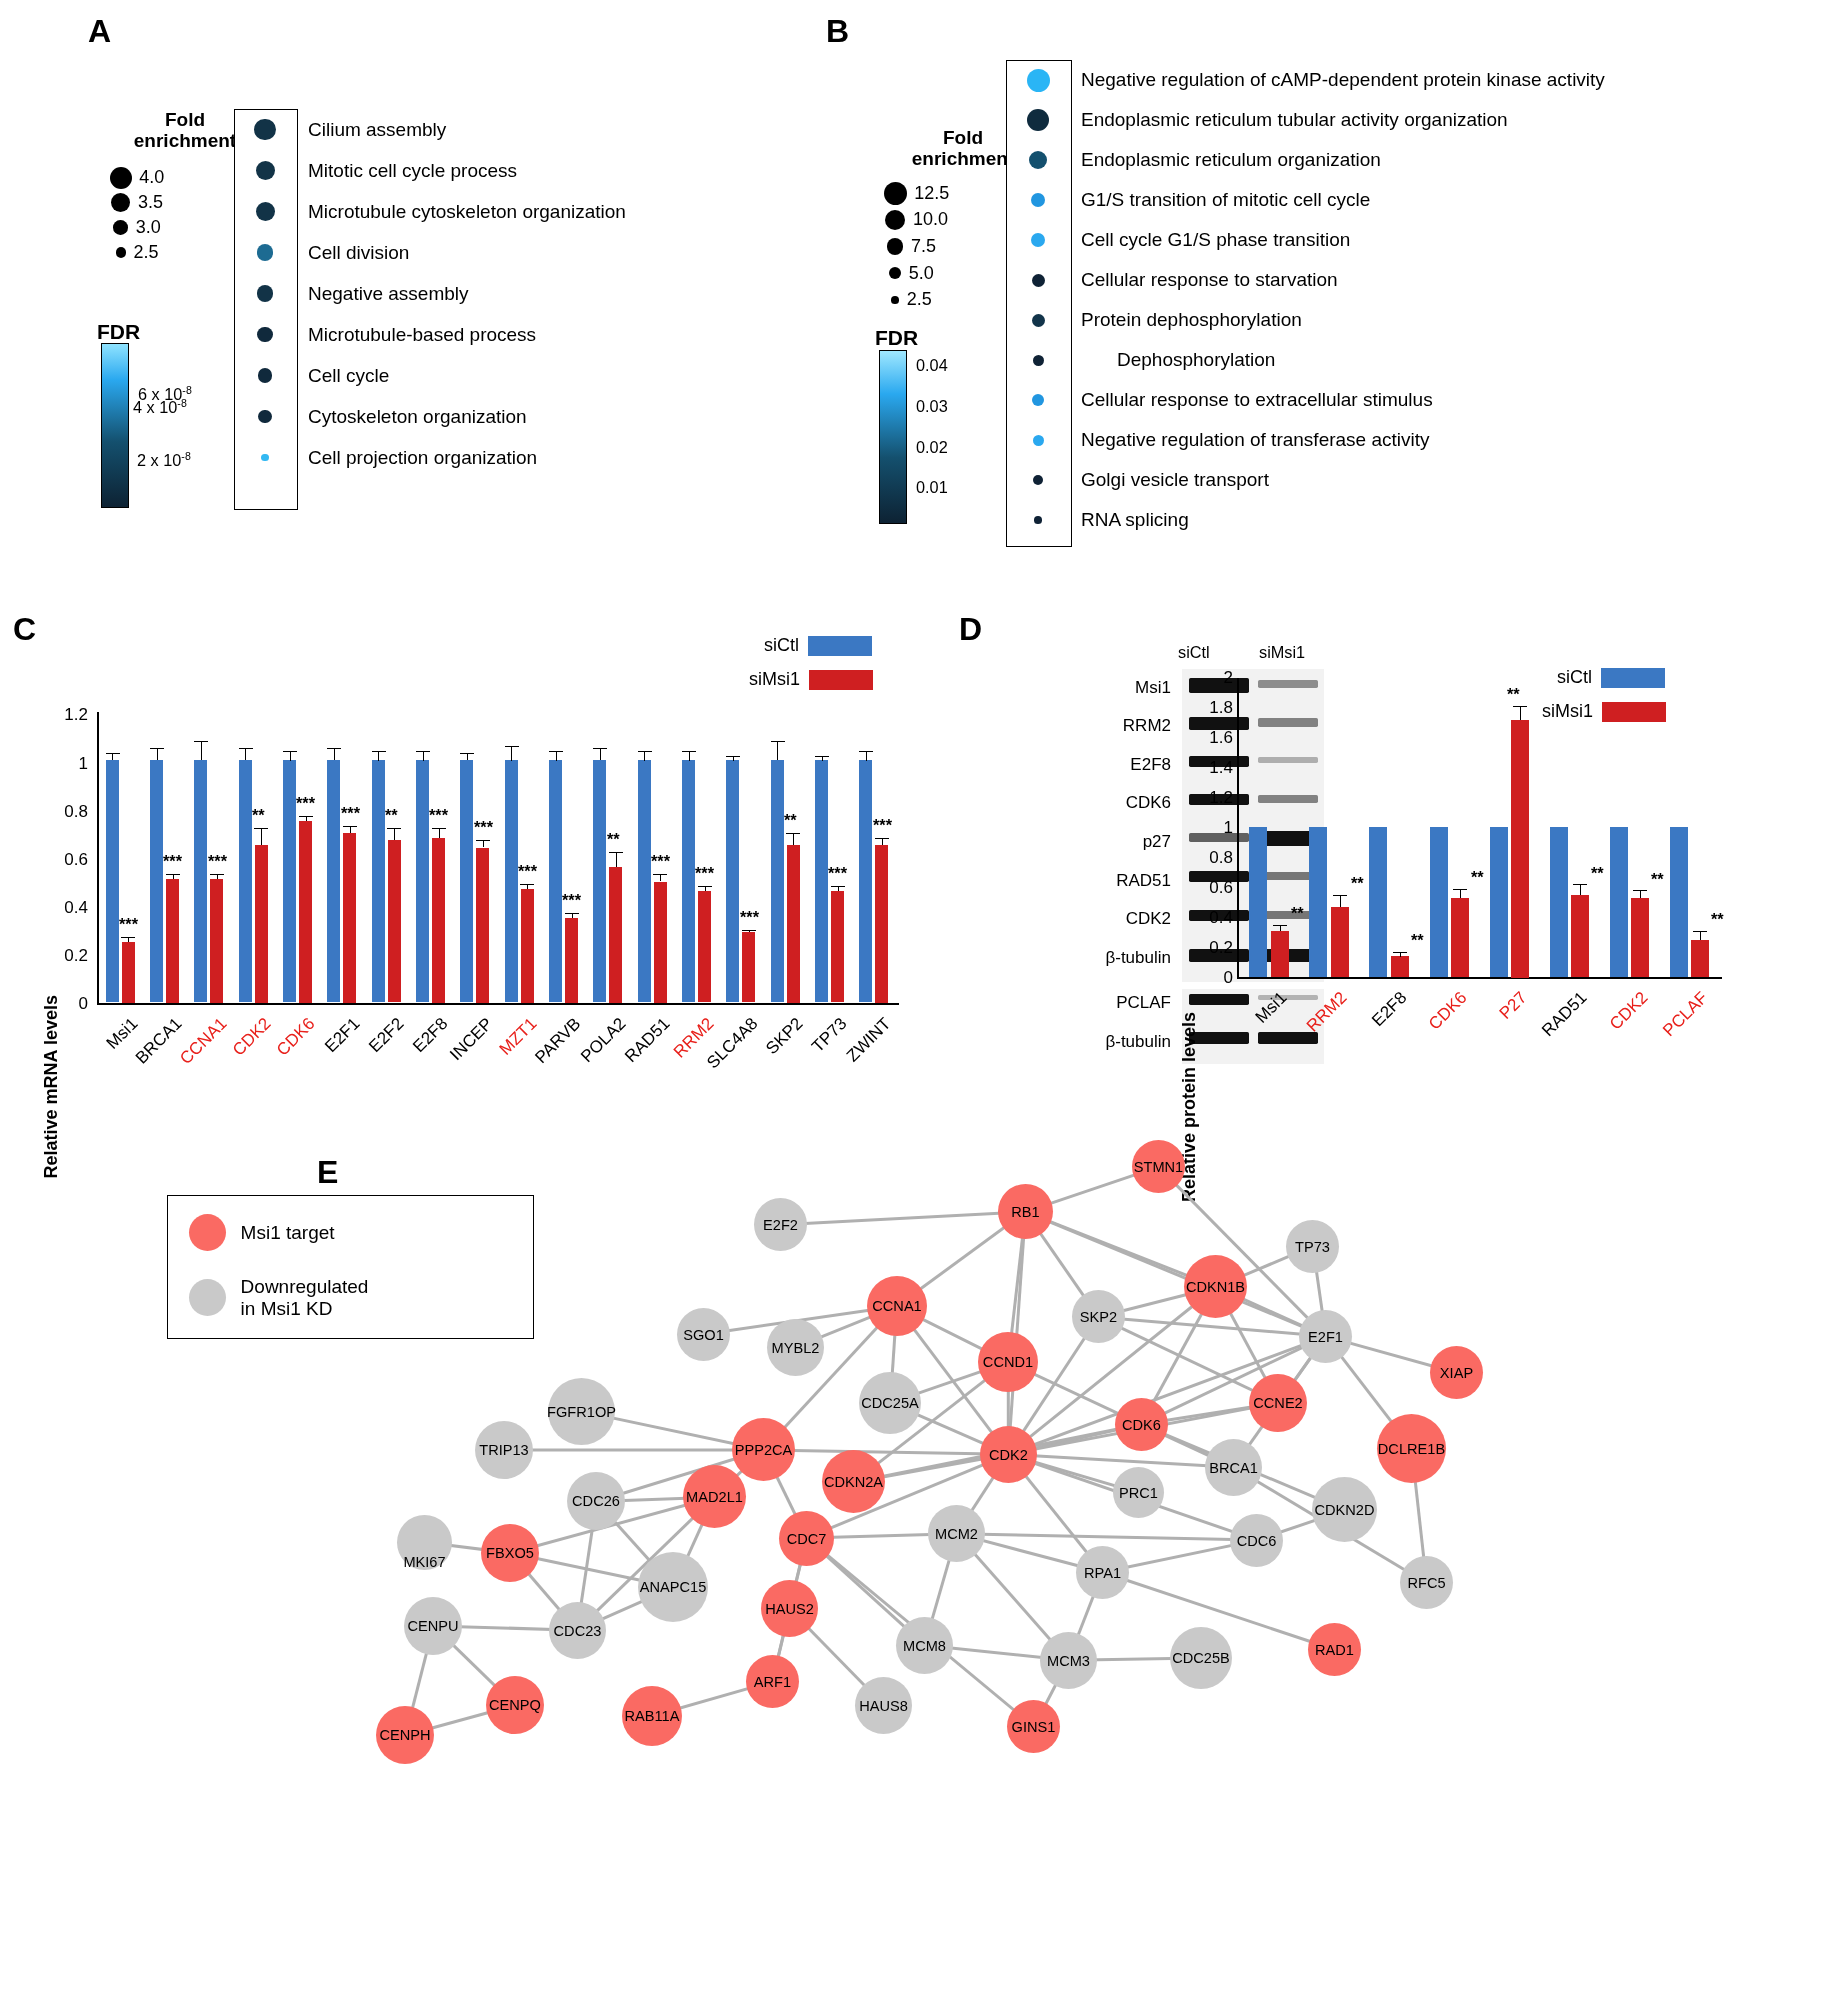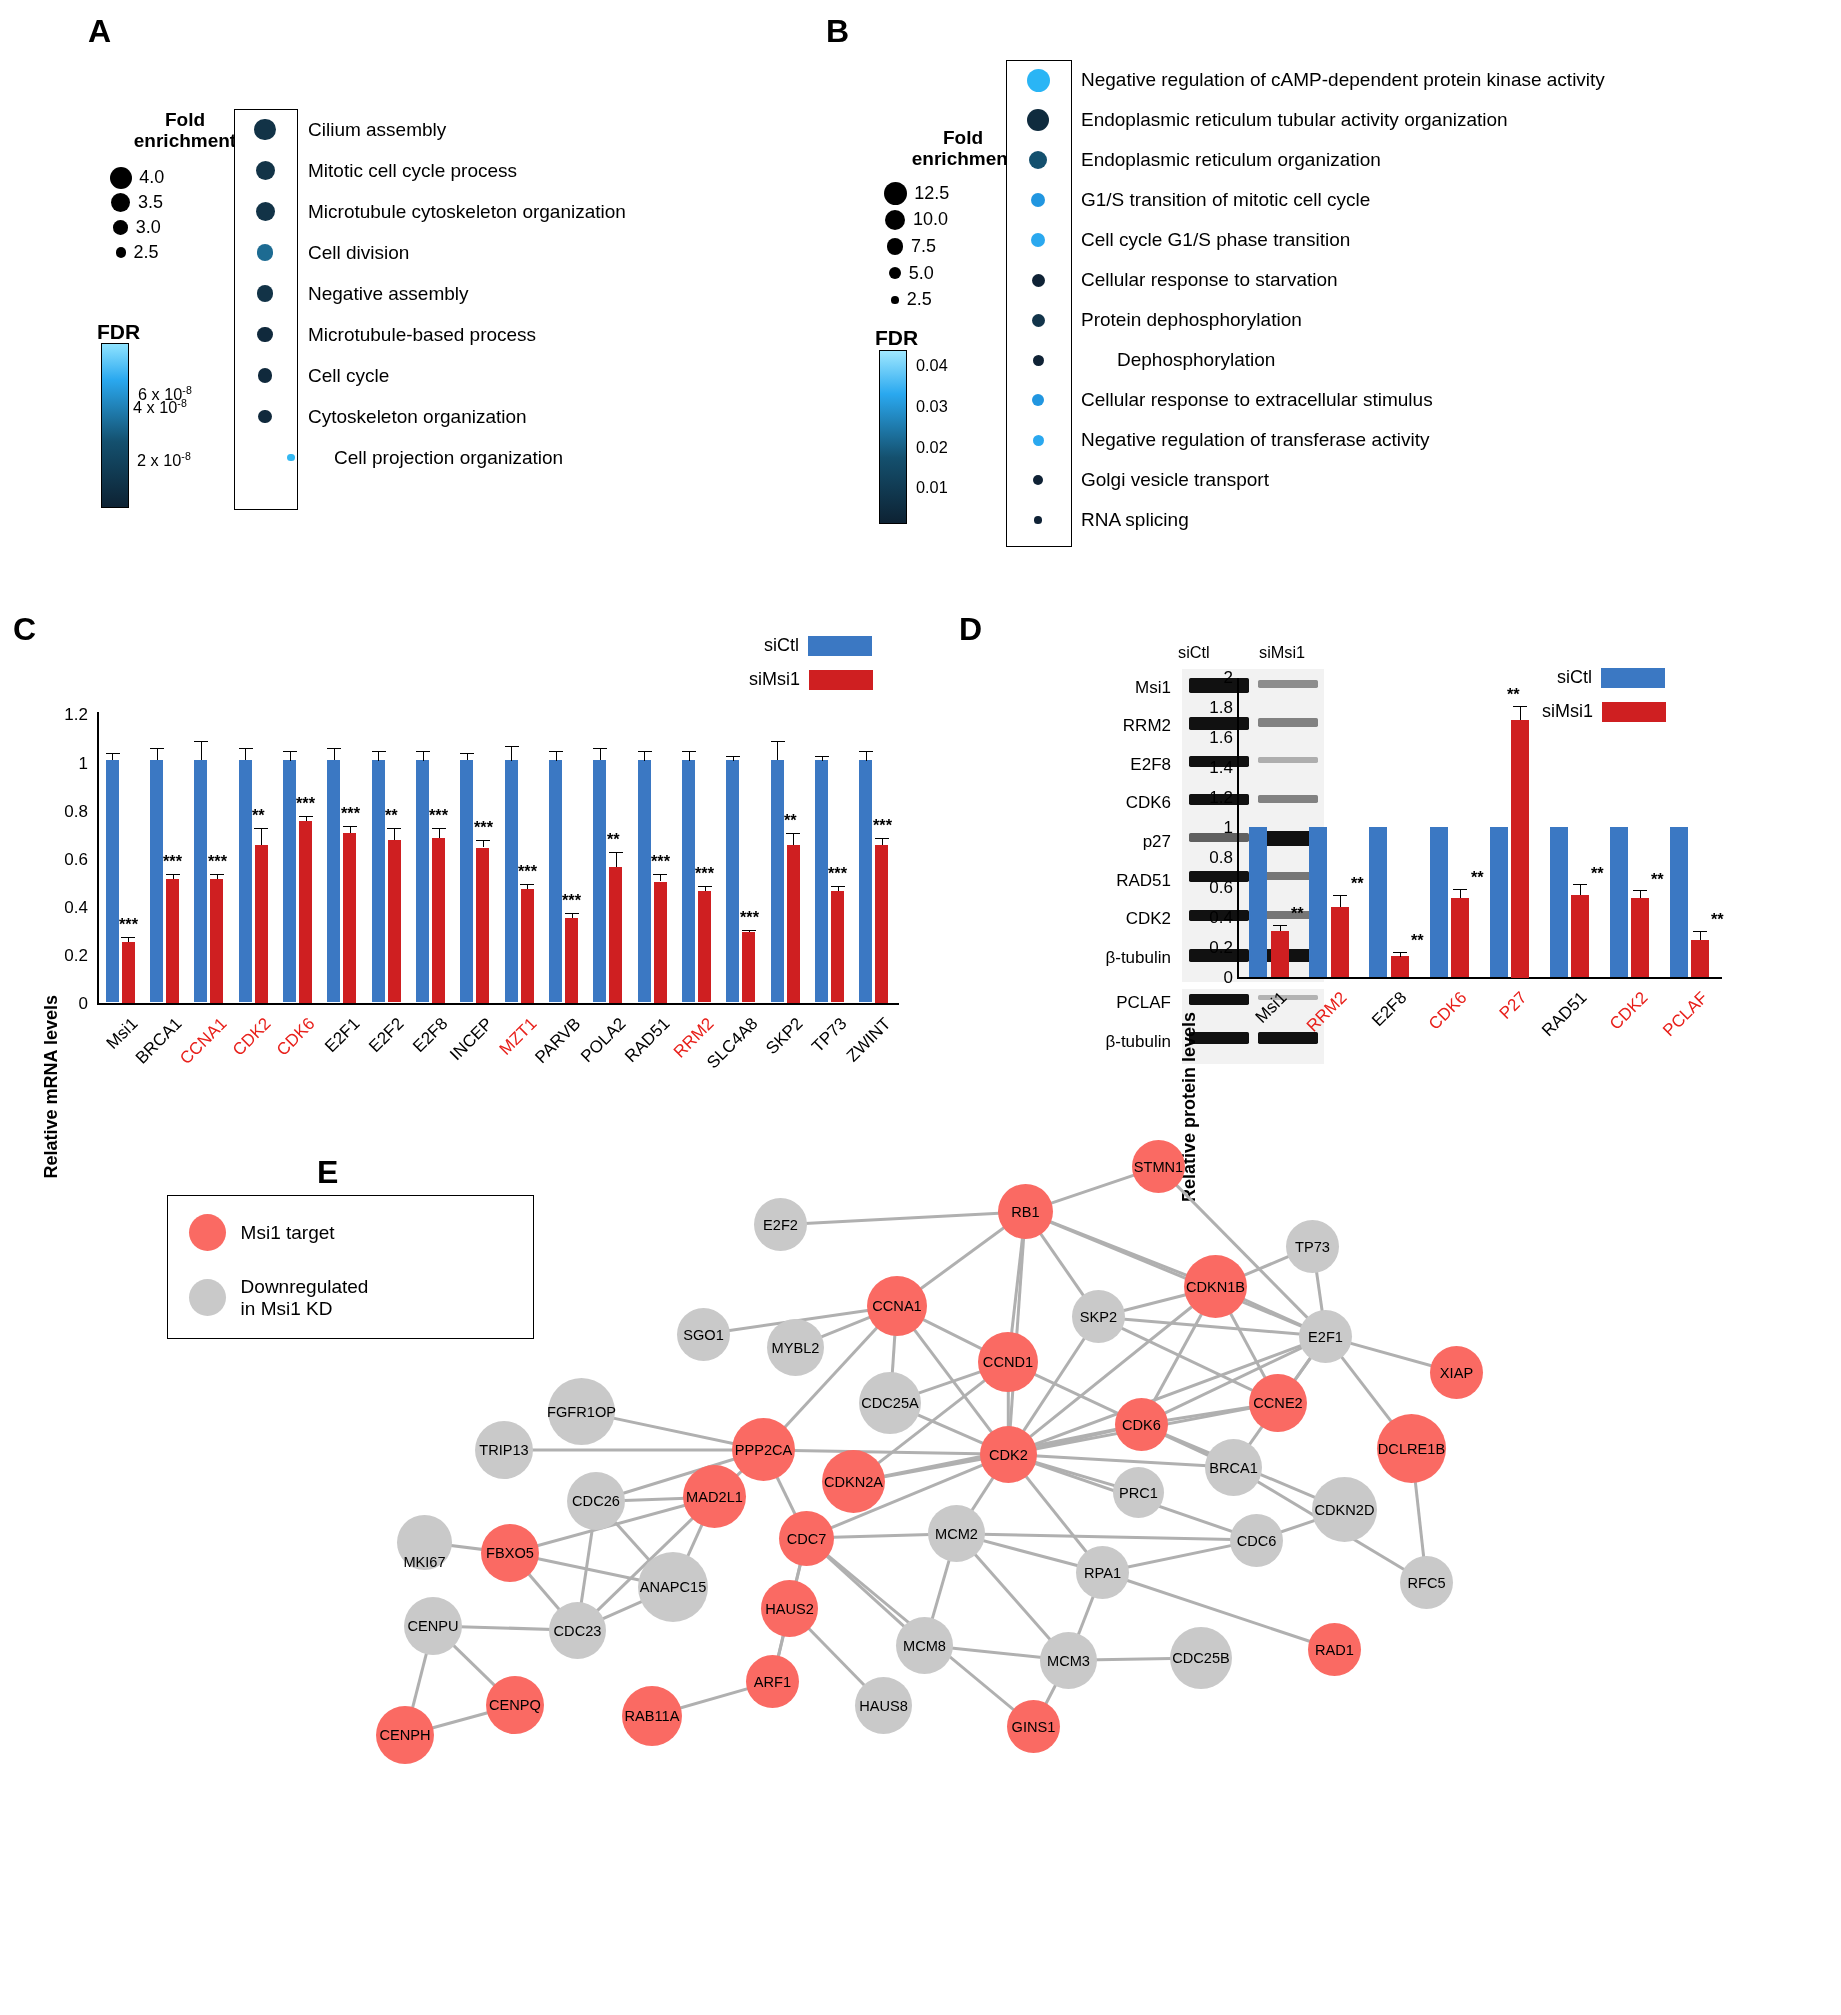--- a/index.html
+++ b/index.html
@@ -128,21 +128,21 @@
         <span class="go-dot" style="width:14.6px;height:14.6px;background:#10293c;"></span>
       </div>
     <div class="go-text" style="margin-left:12px;">Cell cycle</div>
   </div>
   <div class="go-row" style="height:41px;">
     <div style="width:62px;display:flex;justify-content:center;">
         <span class="go-dot" style="width:13.7px;height:13.7px;background:#10293c;"></span>
       </div>
     <div class="go-text" style="margin-left:12px;">Cytoskeleton organization</div>
   </div>
-  <div class="go-row" style="height:41px;margin-left:26px;">
+  <div class="go-row" style="height:41px;">
     <div style="width:62px;display:flex;justify-content:center;">
         <span class="go-dot" style="width:7.7px;height:7.7px;background:#33b8f2;"></span>
       </div>
     <div class="go-text" style="margin-left:12px;">Cell projection organization</div>
   </div>
 </div>
 
 <div class="abs" style="left:873px;top:127px;width:180px;">
   <div class="go-legend-title">
     <div>Fold</div>

